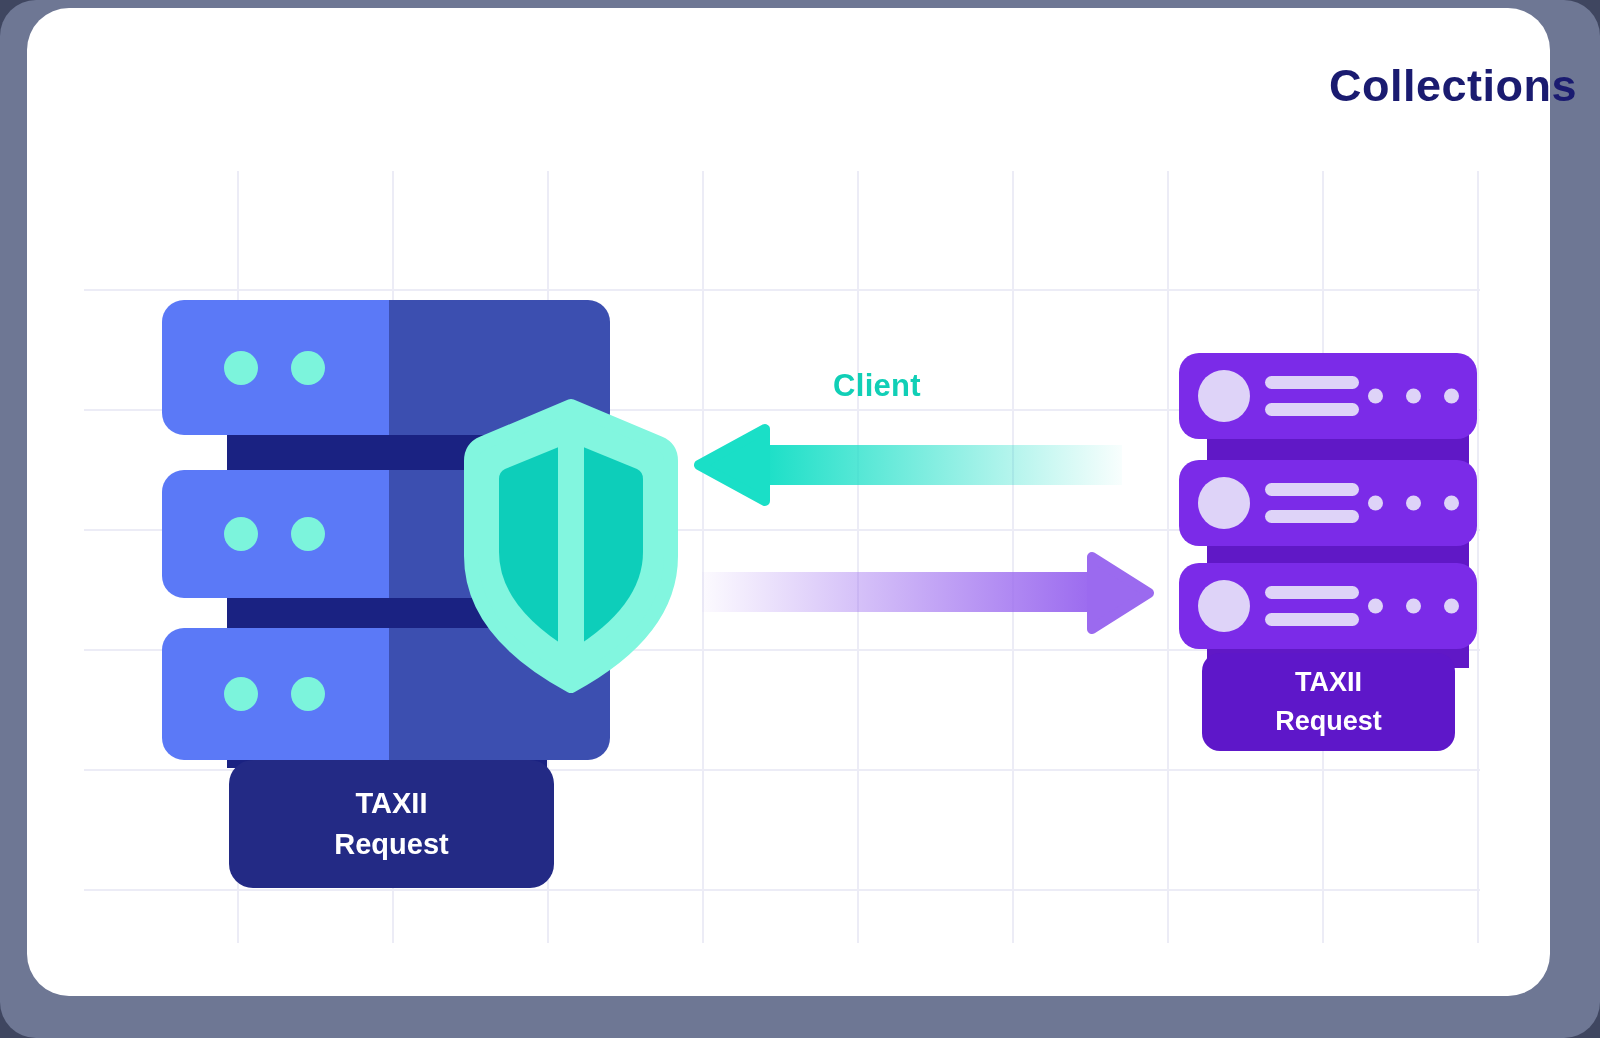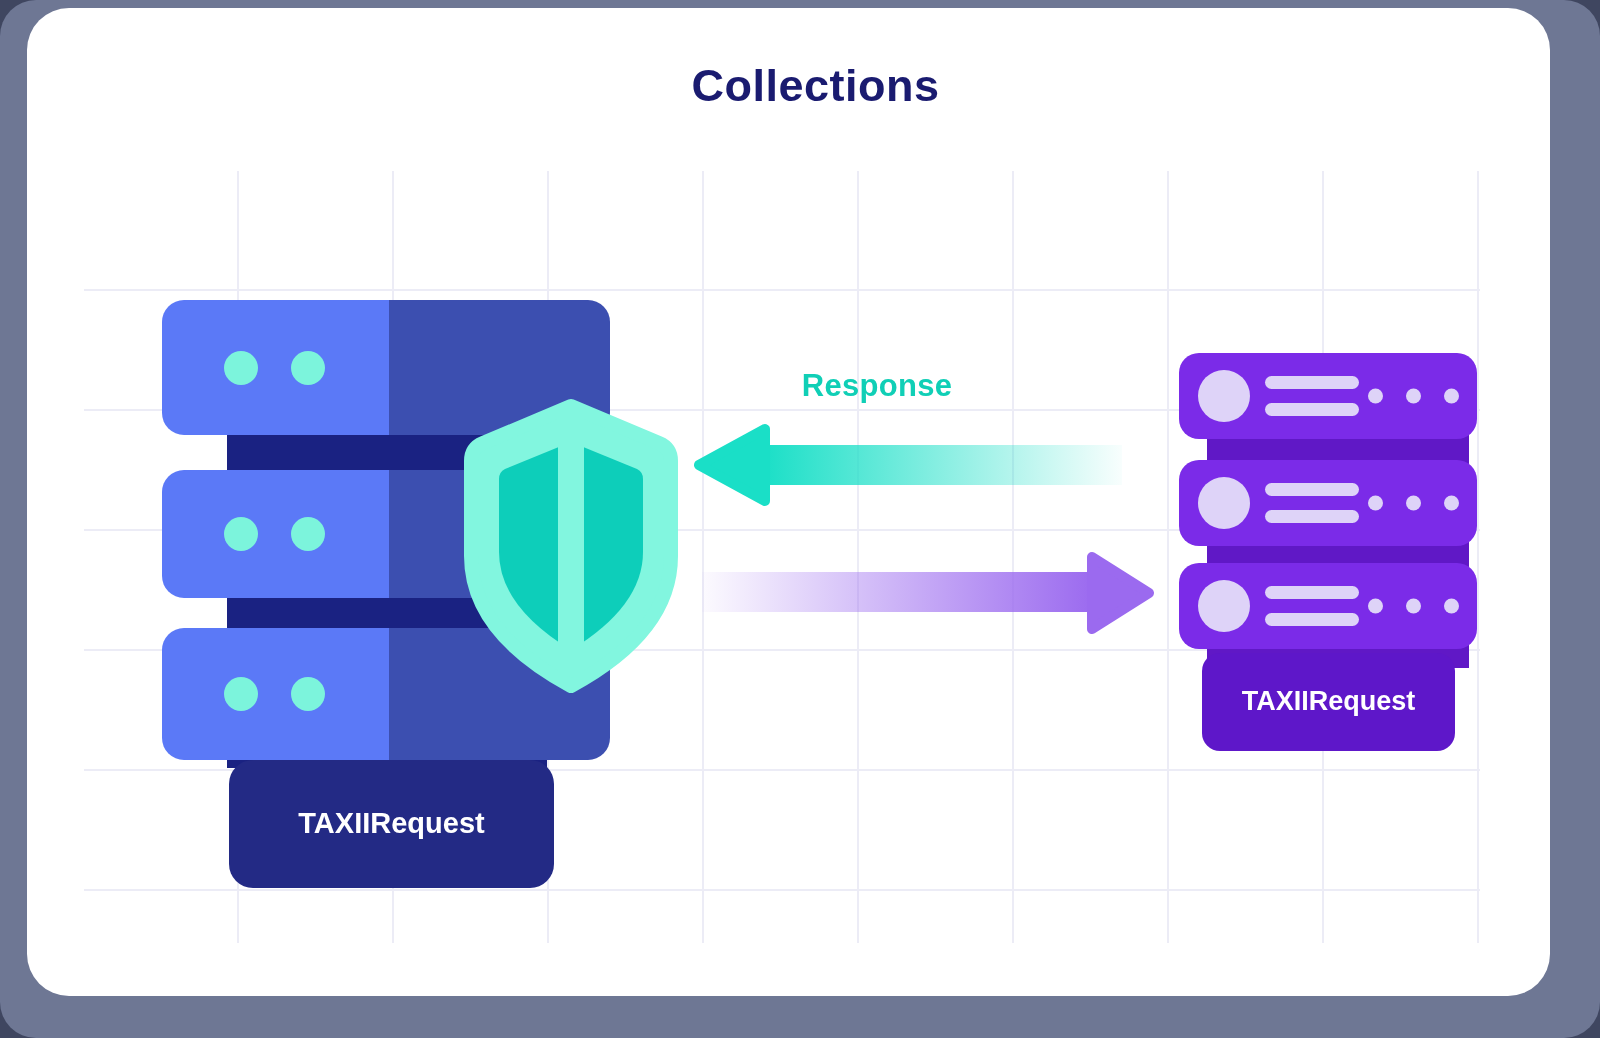--- a/index.html
+++ b/index.html
@@ -15,41 +15,41 @@
     border-radius:42px;
   }
   .grid{
     position:absolute;left:57px;top:163px;width:1396px;height:772px;
     background-image:
       repeating-linear-gradient(to right, transparent 0 153px, var(--c-grid_line,#ECECF6) 153px 155px),
       repeating-linear-gradient(to bottom, transparent 0 118px, var(--c-grid_line,#ECECF6) 118px 120px);
   }
   .title{
     position:absolute;left:27px;top:52px;width:1523px;
-    text-align:center;font-size:45px;font-weight:bold;letter-spacing:.5px;
+    text-align:right;font-size:45px;font-weight:bold;letter-spacing:.5px;
     color:var(--c-title_text,#1A1B70);
   }
   
   .server-pedestal{
     position:absolute;left:200px;top:320px;width:320px;height:440px;
     background:var(--c-server_connector,#1A2282);
   }
   .server-row{
     position:absolute;left:135px;width:448px;border-radius:22px;
     background:linear-gradient(to right,
       var(--c-server_front,#5B79F7) 0 50.7%,
       var(--c-server_side,#3C4FB0) 50.7% 100%);
   }
   .server-row .leds{
     position:absolute;left:62px;top:50%;transform:translateY(-50%);
     display:flex;gap:33px;
   }
   .led{width:34px;height:34px;border-radius:50%;background:var(--c-server_dot,#7CF4DC);}
   .badge{
-    position:absolute;display:flex;flex-direction:row;align-items:center;justify-content:center;
+    position:absolute;display:flex;flex-direction:column;align-items:center;justify-content:center;
     color:var(--c-badge_text,#FFFFFF);font-weight:bold;text-align:center;
   }
   .server-badge{
     left:202px;top:752px;width:325px;height:128px;border-radius:24px;
     background:var(--c-server_badge,#232A85);
     font-size:29px;line-height:1.42;
   }
   .client-badge{
     left:1175px;top:645px;width:253px;height:98px;border-radius:18px;
     background:var(--c-client_badge,#5E17C9);
@@ -132,21 +132,21 @@
         <span>Request</span>
       </div>
     </div>
 
     <svg class="shield" width="240" height="304" viewBox="0 0 240 304">
       <path class="sh-outer" stroke-width="14" stroke-linejoin="round" d="M120 12 L208 49 Q220 54 220 67 L220 162 Q220 238 120 292 Q20 238 20 162 L20 67 Q20 54 32 49 Z"></path>
       <path class="sh-inner" d="M120 48 L186 75 Q192 78 192 85 L192 158 Q192 212 120 256 Q48 212 48 158 L48 85 Q48 78 54 75 Z"></path>
       <rect class="sh-stripe" x="107" y="18" width="26" height="264"></rect>
     </svg>
 
-    <div class="flow-label request-label">Response</div>
+    <div class="flow-label request-label">Client</div>
     <svg class="req-arrow" width="445" height="84" viewBox="0 0 445 84">
       <defs>
         <linearGradient id="gq" x1="0" y1="0" x2="1" y2="0">
           <stop class="req-stop-a" offset="0"></stop>
           <stop class="req-stop-b" offset="1"></stop>
         </linearGradient>
       </defs>
       <rect x="86" y="22" width="359" height="40" fill="url(#gq)"></rect>
       <polygon class="req-head" points="22,42 88,6 88,78" stroke-width="10" stroke-linejoin="round"></polygon>
     </svg>

